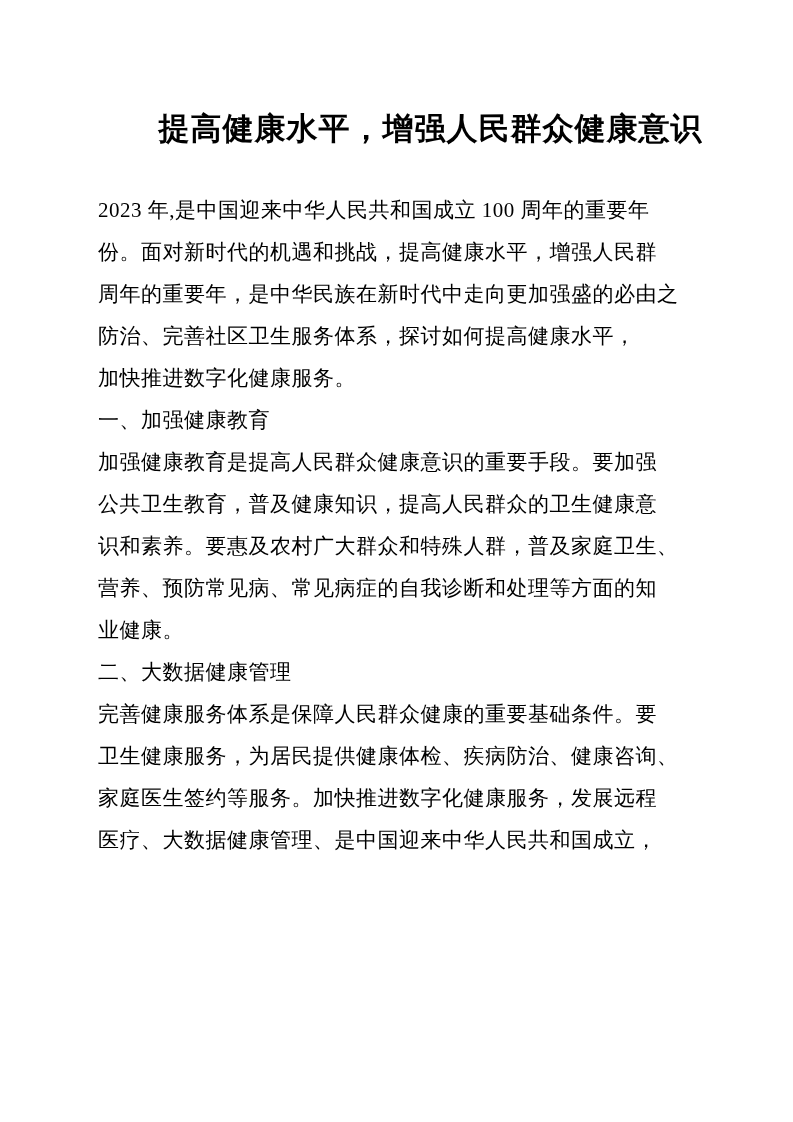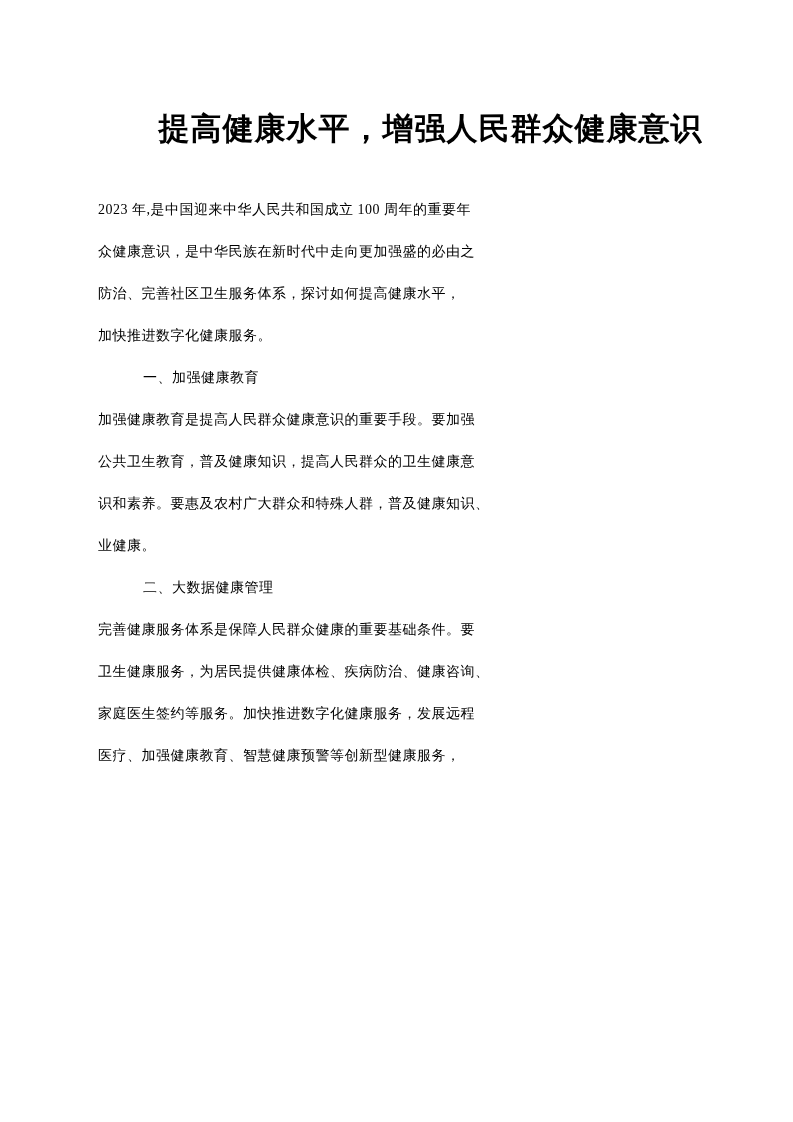--- a/index.html
+++ b/index.html
@@ -31,51 +31,52 @@
   }
   .doc-body {
     position: absolute;
     top: 189px;
     left: 98px;
     width: 596px;
   }
   .line {
     height: 42px;
     line-height: 42px;
-    font-size: 14px;
+    font-size: 21px;
     white-space: nowrap;
     letter-spacing: 0.5px;
   }
   .heading-line {
     font-weight: 400; 
-    margin-left: 45px;
   }
 </style>
 </head>
 <body>
 
 <div class="page">
 
   <h1 class="doc-title">提高健康水平，增强人民群众健康意识</h1>
 
   <div class="doc-body">
 
     <div class="line">2023 年,是中国迎来中华人民共和国成立 100 周年的重要年</div>
-    <div class="line">众健康意识，是中华民族在新时代中走向更加强盛的必由之</div>
+    <div class="line">份。面对新时代的机遇和挑战，提高健康水平，增强人民群</div>
+    <div class="line">周年的重要年，是中华民族在新时代中走向更加强盛的必由之</div>
     <div class="line">防治、完善社区卫生服务体系，探讨如何提高健康水平，</div>
     <div class="line">加快推进数字化健康服务。</div>
 
     <div class="line heading-line">一、加强健康教育</div>
 
     <div class="line">加强健康教育是提高人民群众健康意识的重要手段。要加强</div>
     <div class="line">公共卫生教育，普及健康知识，提高人民群众的卫生健康意</div>
-    <div class="line">识和素养。要惠及农村广大群众和特殊人群，普及健康知识、</div>
+    <div class="line">识和素养。要惠及农村广大群众和特殊人群，普及家庭卫生、</div>
+    <div class="line">营养、预防常见病、常见病症的自我诊断和处理等方面的知</div>
     <div class="line">业健康。</div>
 
     <div class="line heading-line">二、大数据健康管理</div>
 
     <div class="line">完善健康服务体系是保障人民群众健康的重要基础条件。要</div>
     <div class="line">卫生健康服务，为居民提供健康体检、疾病防治、健康咨询、</div>
     <div class="line">家庭医生签约等服务。加快推进数字化健康服务，发展远程</div>
-    <div class="line">医疗、加强健康教育、智慧健康预警等创新型健康服务，</div>
+    <div class="line">医疗、大数据健康管理、是中国迎来中华人民共和国成立，</div>
 
   </div>
 </div>
 
 </body></html>

